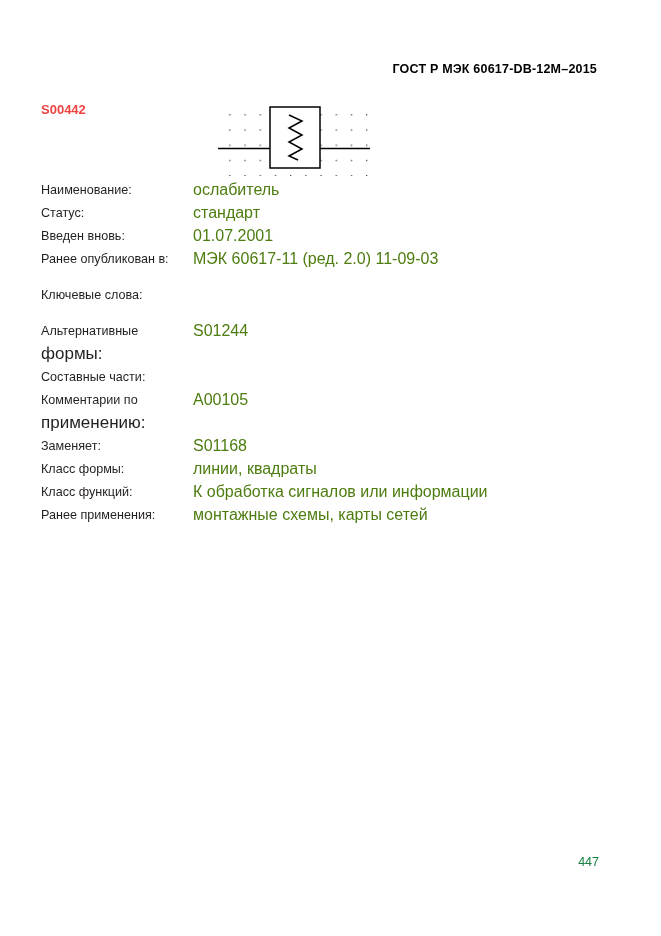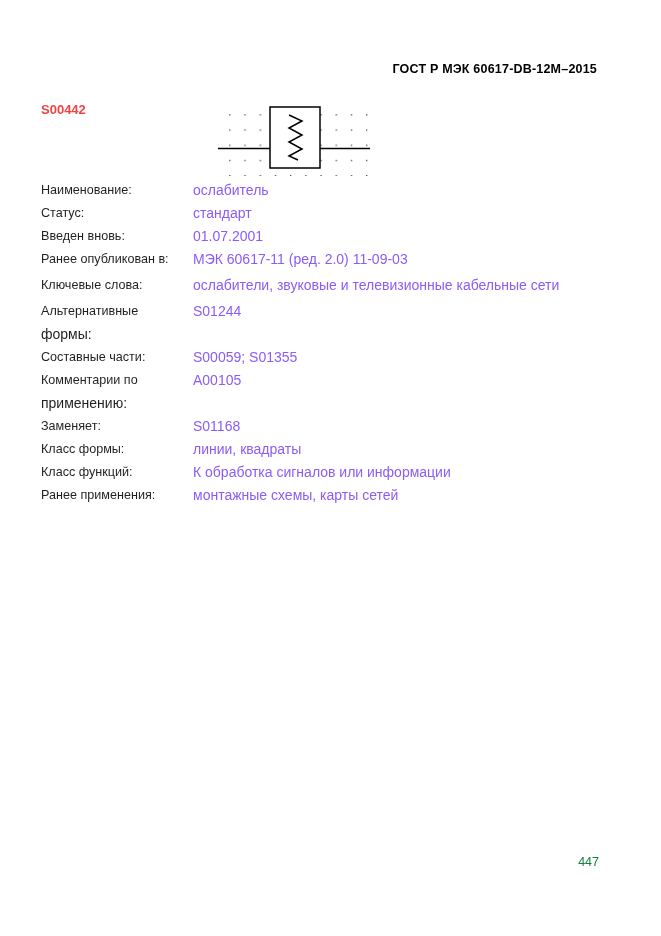--- a/index.html
+++ b/index.html
@@ -65,41 +65,41 @@
     top: 178px;
     width: 560px;
   }
   .prop-row {
     position: relative;
     display: flex;
     align-items: center;
     height: 23px;
   }
   .prop-row.gap-before {
-    margin-top: 3px;
+    margin-top: 13px;
   }
   .prop-label {
     width: 152px;
     flex: 0 0 152px;
     font-size: 12.6px;
     line-height: 16px;
     color: #231f20;
     white-space: nowrap;
   }
   .prop-value {
     flex: 1 1 auto;
-    font-size: 14px;
+    font-size: 16px;
     line-height: 16px;
-    color: #8b5cf6;
+    color: #4d7c0f;
     white-space: nowrap;
   }
   .prop-label-cont {
     width: 152px;
     flex: 0 0 152px;
-    font-size: 14px;
+    font-size: 17px;
     line-height: 16px;
     color: #231f20;
     white-space: nowrap;
   }
 
   
   .page-number {
     position: absolute;
     right: 74px;
     top: 855px;
@@ -152,35 +152,33 @@
       <div class="prop-value">01.07.2001</div>
     </div>
 
     <div class="prop-row">
       <div class="prop-label">Ранее опубликован в:</div>
       <div class="prop-value">МЭК 60617-11 (ред. 2.0) 11-09-03</div>
     </div>
 
     <div class="prop-row gap-before">
       <div class="prop-label">Ключевые слова:</div>
-      <div class="prop-value">ослабители, звуковые и телевизионные кабельные сети</div>
     </div>
 
     <div class="prop-row gap-before">
       <div class="prop-label">Альтернативные</div>
       <div class="prop-value">S01244</div>
     </div>
     <div class="prop-row">
       <div class="prop-label-cont">формы:</div>
       <div class="prop-value"></div>
     </div>
 
     <div class="prop-row">
       <div class="prop-label">Составные части:</div>
-      <div class="prop-value">S00059; S01355</div>
     </div>
 
     <div class="prop-row">
       <div class="prop-label">Комментарии по</div>
       <div class="prop-value">A00105</div>
     </div>
     <div class="prop-row">
       <div class="prop-label-cont">применению:</div>
       <div class="prop-value"></div>
     </div>

